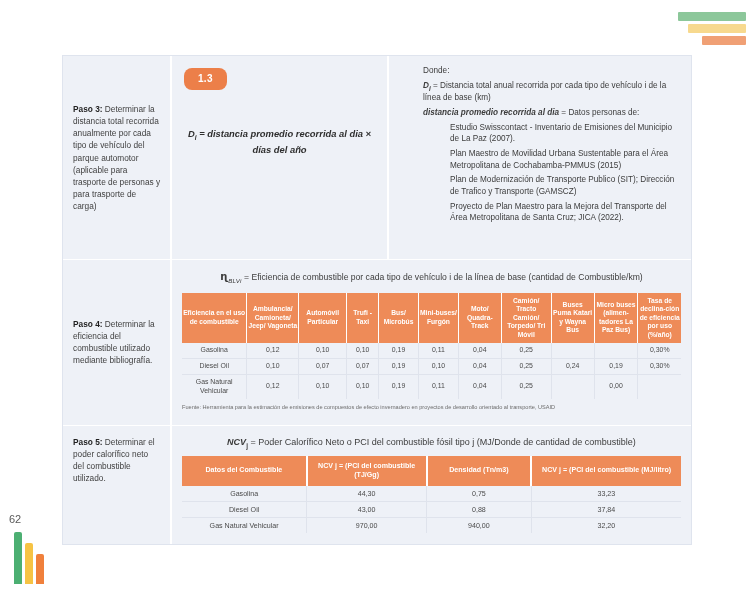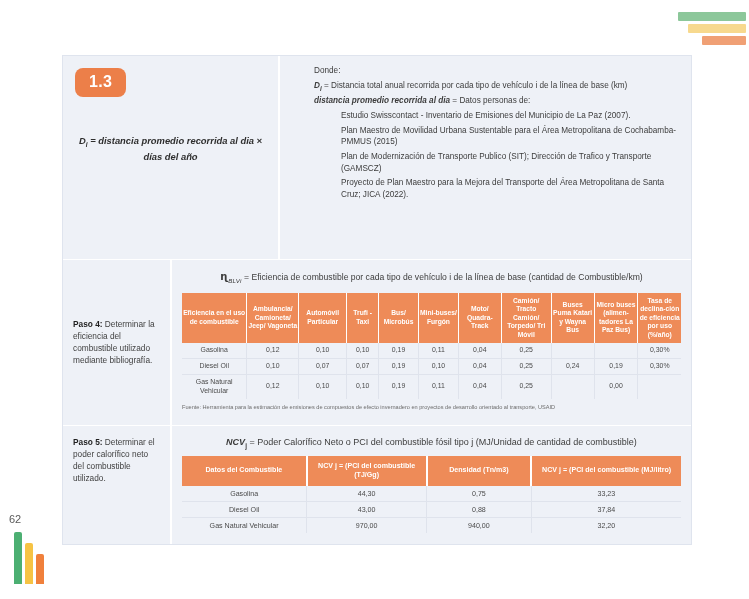--- a/index.html
+++ b/index.html
@@ -42,21 +42,21 @@
   
   #row-paso3 .cell-step{display:flex;align-items:center;}
   #row-paso3 .cell-body{display:flex;}
   .formula-pane{
     width:217px;flex:0 0 217px;box-sizing:border-box;
     padding:12px 12px 10px 12px;border-right:2px solid #ffffff;
     position:relative;
   }
   .badge{
     display:inline-block;background:#ec7f49;color:#ffffff;
-    font-size:16px;font-weight:bold;border-radius:8px;
+    font-size:10px;font-weight:bold;border-radius:8px;
     padding:5px 14px 6px;letter-spacing:.3px;
   }
   .formula-main{
     margin-top:37px;text-align:center;font-style:italic;font-weight:bold;
     font-size:9.4px;line-height:1.5;color:#2e2e2e;
   }
   .formula-main .sub{font-size:6.6px;font-style:italic;vertical-align:sub;}
   .where-pane{flex:1 1 auto;box-sizing:border-box;padding:9px 10px 8px 9px;min-width:0;margin-left:25px;}
   .where-pane p{margin:0 0 3px 0;font-size:8.2px;line-height:1.42;}
   .where-pane p.ind{margin-left:27px;}
@@ -122,20 +122,25 @@
 <div id="page-number">62</div>
 <div id="bar-logo">
   <span class="b1"></span>
   <span class="b2"></span>
   <span class="b3"></span>
 </div>
 
 <div id="sheet">
 
   <div class="row" id="row-paso3" style="height:212px;">
+    <div class="cell-step">
+      <div>
+        <b>Paso 3:</b><span> Determinar la distancia total recorrida anualmente por cada tipo de vehículo del parque automotor (aplicable para trasporte de personas y para trasporte de carga)</span>
+      </div>
+    </div>
     <div class="cell-body">
       <div class="formula-pane">
         <span class="badge">1.3</span>
         <div class="formula-main">
           <span>D</span><span class="sub">i</span>
           <span>= distancia promedio recorrida al dia × días del año</span>
         </div>
       </div>
       <div class="where-pane">
         <p>Donde:</p>
@@ -244,21 +249,21 @@
 
   <div class="row" id="row-paso5" style="flex:1 1 auto;">
     <div class="cell-step">
       <div>
         <b>Paso 5:</b><span> Determinar el poder calorífico neto del combustible utilizado.</span>
       </div>
     </div>
     <div class="cell-body">
       <div class="eq-line2">
         <span class="ncv"><span>NCV</span><span class="sub">j</span></span>
-        <span>= Poder Calorífico Neto o PCI del combustible fósil tipo j (MJ/Unidad de cantidad de combustible)</span>
+        <span>= Poder Calorífico Neto o PCI del combustible fósil tipo j (MJ/Donde de cantidad de combustible)</span>
       </div>
 
       <table class="grid2">
         <colgroup>
           <col style="width:25%">
             <col style="width:24%">
             <col style="width:21%">
             <col style="width:30%">
         </colgroup>
         <thead>

